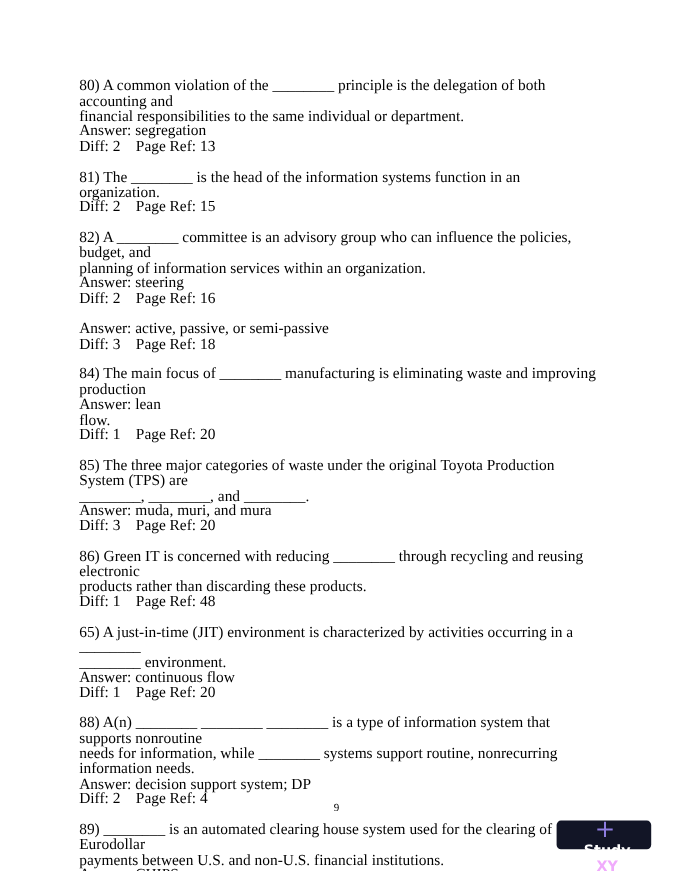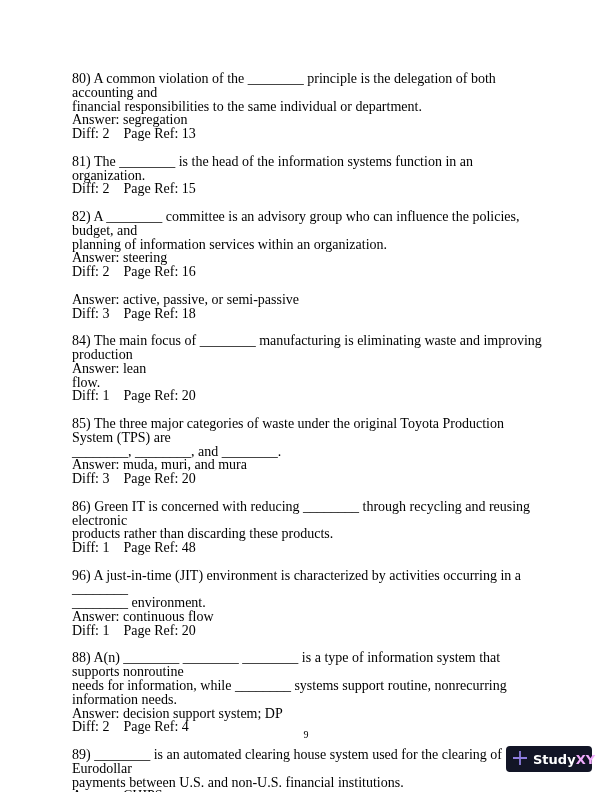--- a/index.html
+++ b/index.html
@@ -14,21 +14,21 @@
   .meta span.gap { display: inline-block; width: 14px; }
   .page-num {
     position: absolute; top: 729px; left: 0; width: 612px; text-align: center;
     font-family: "Liberation Serif", serif; font-size: 10px; color: #000;
   }
   .badge {
     position: absolute; left: 506px; top: 746px; width: 86px; height: 26px;
     background: #121526; border-radius: 4px;
     display: flex; align-items: center; justify-content: flex-start;
     padding-left: 6px; box-sizing: border-box;
-    font-family: "DejaVu Sans", sans-serif; font-weight: bold; font-size: 13px;
+    font-family: "DejaVu Sans", sans-serif; font-weight: bold; font-size: 13px; flex-direction: column;
   }
   .badge .plus { color: #8e7de0; font-size: 18px; font-weight: normal; margin-right: 5px; line-height: 1; }
   .badge .study { color: #ffffff; }
   .badge .xy { color: #f0abfc; }
 </style>
 </head>
 <body>
 
 <div class="page">
   <div class="q">
@@ -69,21 +69,21 @@
     <p class="meta"><span>Diff: 3</span><span class="gap"></span><span>Page Ref: 20</span></p>
   </div>
 
   <div class="q">
     <p>86) Green IT is concerned with reducing ________ through recycling and reusing electronic</p>
     <p>products rather than discarding these products.</p>
     <p class="meta"><span>Diff: 1</span><span class="gap"></span><span>Page Ref: 48</span></p>
   </div>
 
   <div class="q">
-    <p>96) A just-in-time (JIT) environment is characterized by activities occurring in a ________</p>
+    <p>65) A just-in-time (JIT) environment is characterized by activities occurring in a ________</p>
     <p>________ environment.</p>
     <p>Answer:  continuous flow</p>
     <p class="meta"><span>Diff: 1</span><span class="gap"></span><span>Page Ref: 20</span></p>
   </div>
 
   <div class="q">
     <p>88) A(n) ________ ________ ________ is a type of information system that supports nonroutine</p>
     <p>needs for information, while ________ systems support routine, nonrecurring information needs.</p>
     <p>Answer:  decision support system; DP</p>
     <p class="meta"><span>Diff: 2</span><span class="gap"></span><span>Page Ref: 4</span></p>

